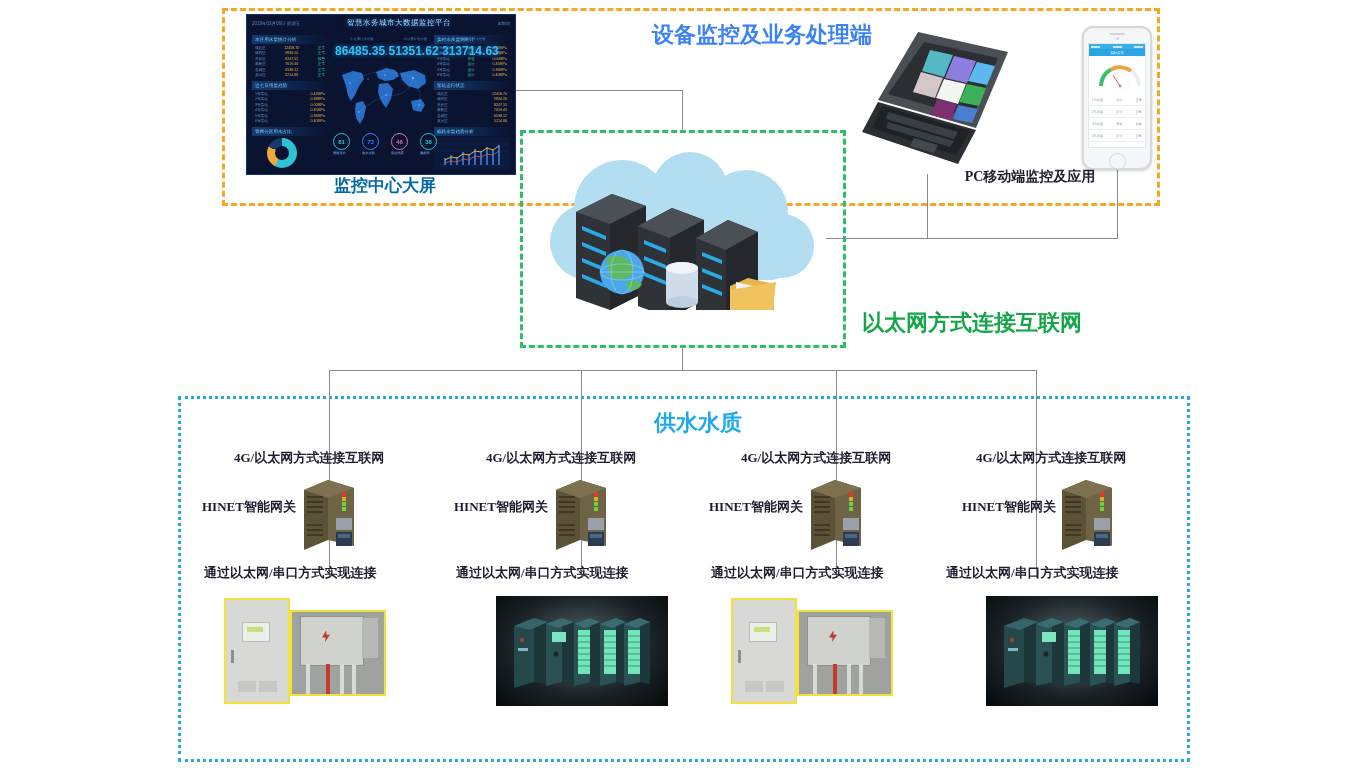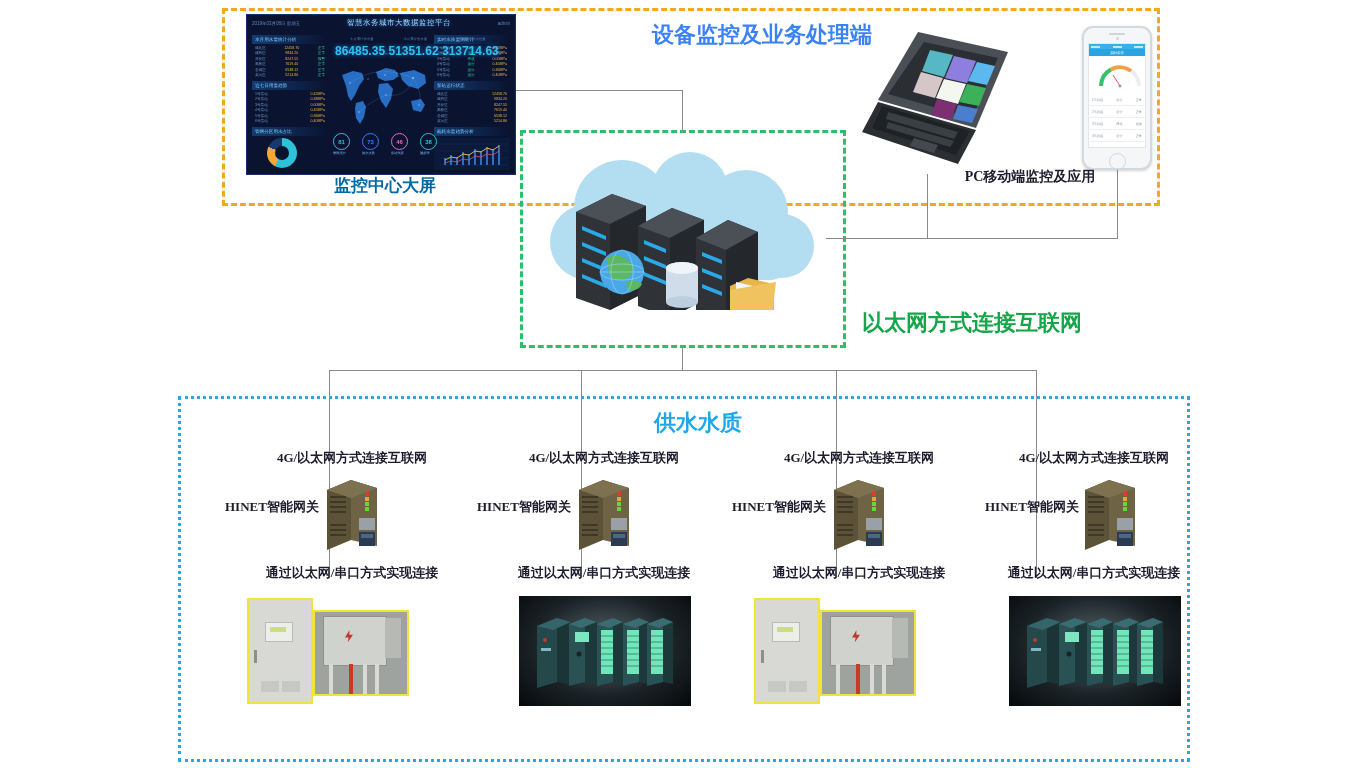--- a/index.html
+++ b/index.html
@@ -125,21 +125,21 @@
   .cap{
     position:absolute;text-align:center;font-weight:bold;color:#1d1d2e;
   }
   .cap-pc{left:900px;top:168px;width:260px;font-size:14px;}
   .cap-cloud{left:522px;top:310px;width:300px;font-size:13px;text-align:left;padding-left:34px;box-sizing:border-box;}
 
   
   .cloudart{position:absolute;left:530px;top:150px;width:310px;height:160px;}
 
   
-  .col{position:absolute;top:450px;width:250px;text-align:center;margin-left:23px;}
+  .col{position:absolute;top:450px;width:250px;text-align:left;}
   .col .l1{font-size:13px;font-weight:bold;color:#1d1d2e;line-height:1.25;width:190px;margin:0 auto;}
   .gw{position:relative;width:250px;height:86px;margin-top:6px;}
   .gw-label{
     position:absolute;top:26px;font-size:13px;font-weight:bold;color:#1d1d2e;white-space:nowrap;
   }
   .col .l3{font-size:13px;font-weight:bold;color:#1d1d2e;margin-top:6px;}
   .photos{width:250px;height:110px;margin-top:14px;position:relative;}
 
   .plcimg{
     position:absolute;left:0;top:0;width:100%;height:100%;

